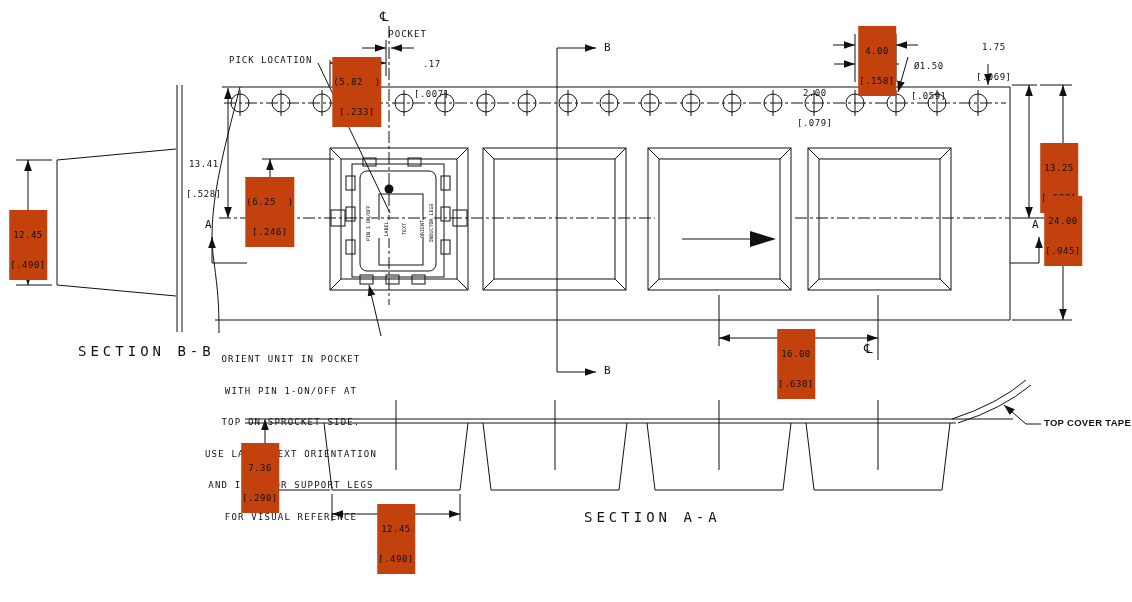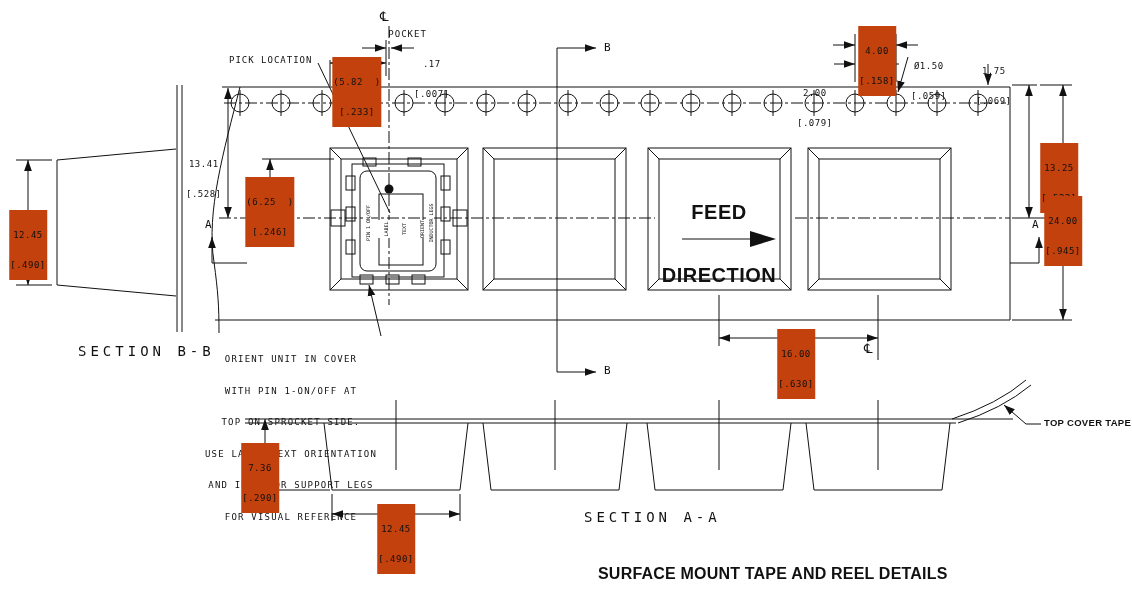--- a/index.html
+++ b/index.html
@@ -216,54 +216,50 @@
 <div class="txt dim ctr" style="left:877px;top:26px;">
   <div>4.00</div>
   <div>[.158]</div>
 </div>
 
 <div class="txt dim noBg" style="left:910px;top:41px;">
   <div>Ø1.50</div>
   <div>[.059]</div>
 </div>
 
-<div class="txt dim noBg" style="left:975px;top:46px;">
+<div class="txt dim noBg" style="left:975px;top:22px;">
   <div>1.75</div>
   <div>[.069]</div>
 </div>
 
 <div class="txt dim ctr" style="left:1059px;top:143px;">
   <div>13.25</div>
   <div>[.522]</div>
 </div>
 
 <div class="txt dim ctr" style="left:1063px;top:196px;">
   <div>24.00</div>
   <div>[.945]</div>
 </div>
 
-<div class="txt feed ctr" style="left:719px;top:160px;">
-  <div>FEED</div>
-  <div>DIRECTION</div>
-</div>
 
 <div class="txt dim ctr" style="left:796px;top:329px;">
   <div>16.00</div>
   <div>[.630]</div>
 </div>
 
 <div class="txt clsym" style="left:864px;top:342px;">℄</div>
 
 <div class="txt marker-letter" style="left:205px;top:218px;">A</div>
 <div class="txt marker-letter" style="left:1032px;top:218px;">A</div>
 <div class="txt marker-letter" style="left:604px;top:41px;">B</div>
 <div class="txt marker-letter" style="left:604px;top:364px;">B</div>
 
 <div class="txt note" style="left:198px;top:333px;width:186px;">
-  <div>ORIENT UNIT IN COVER</div>
+  <div>ORIENT UNIT IN POCKET</div>
   <div>WITH PIN 1-ON/OFF AT</div>
   <div>TOP ON SPROCKET SIDE.</div>
   <div>USE LABEL TEXT ORIENTATION</div>
   <div>AND INDUCTOR SUPPORT LEGS</div>
   <div>FOR VISUAL REFERENCE</div>
 </div>
 
 <div class="txt sect" style="left:78px;top:343px;">SECTION B-B</div>
 
 <div class="txt dim ctr" style="left:28px;top:210px;">
@@ -278,21 +274,20 @@
 
 <div class="txt dim ctr" style="left:396px;top:504px;">
   <div>12.45</div>
   <div>[.490]</div>
 </div>
 
 <div class="txt sect" style="left:584px;top:509px;">SECTION A-A</div>
 
 <div class="txt cover" style="left:1044px;top:417px;">TOP COVER TAPE</div>
 
-<div class="txt title" style="left:598px;top:565px;">SURFACE MOUNT TAPE AND REEL DETAILS</div>
 
 <div class="txt mark" style="left:368px;top:223px;">PIN 1 ON/OFF</div>
 <div class="txt mark" style="left:401px;top:229px;">
   <div>LABEL</div>
   <div>TEXT</div>
   <div>ORIENT</div>
 </div>
 <div class="txt mark" style="left:431px;top:223px;">INDUCTOR LEGS</div>
 
 </div>

